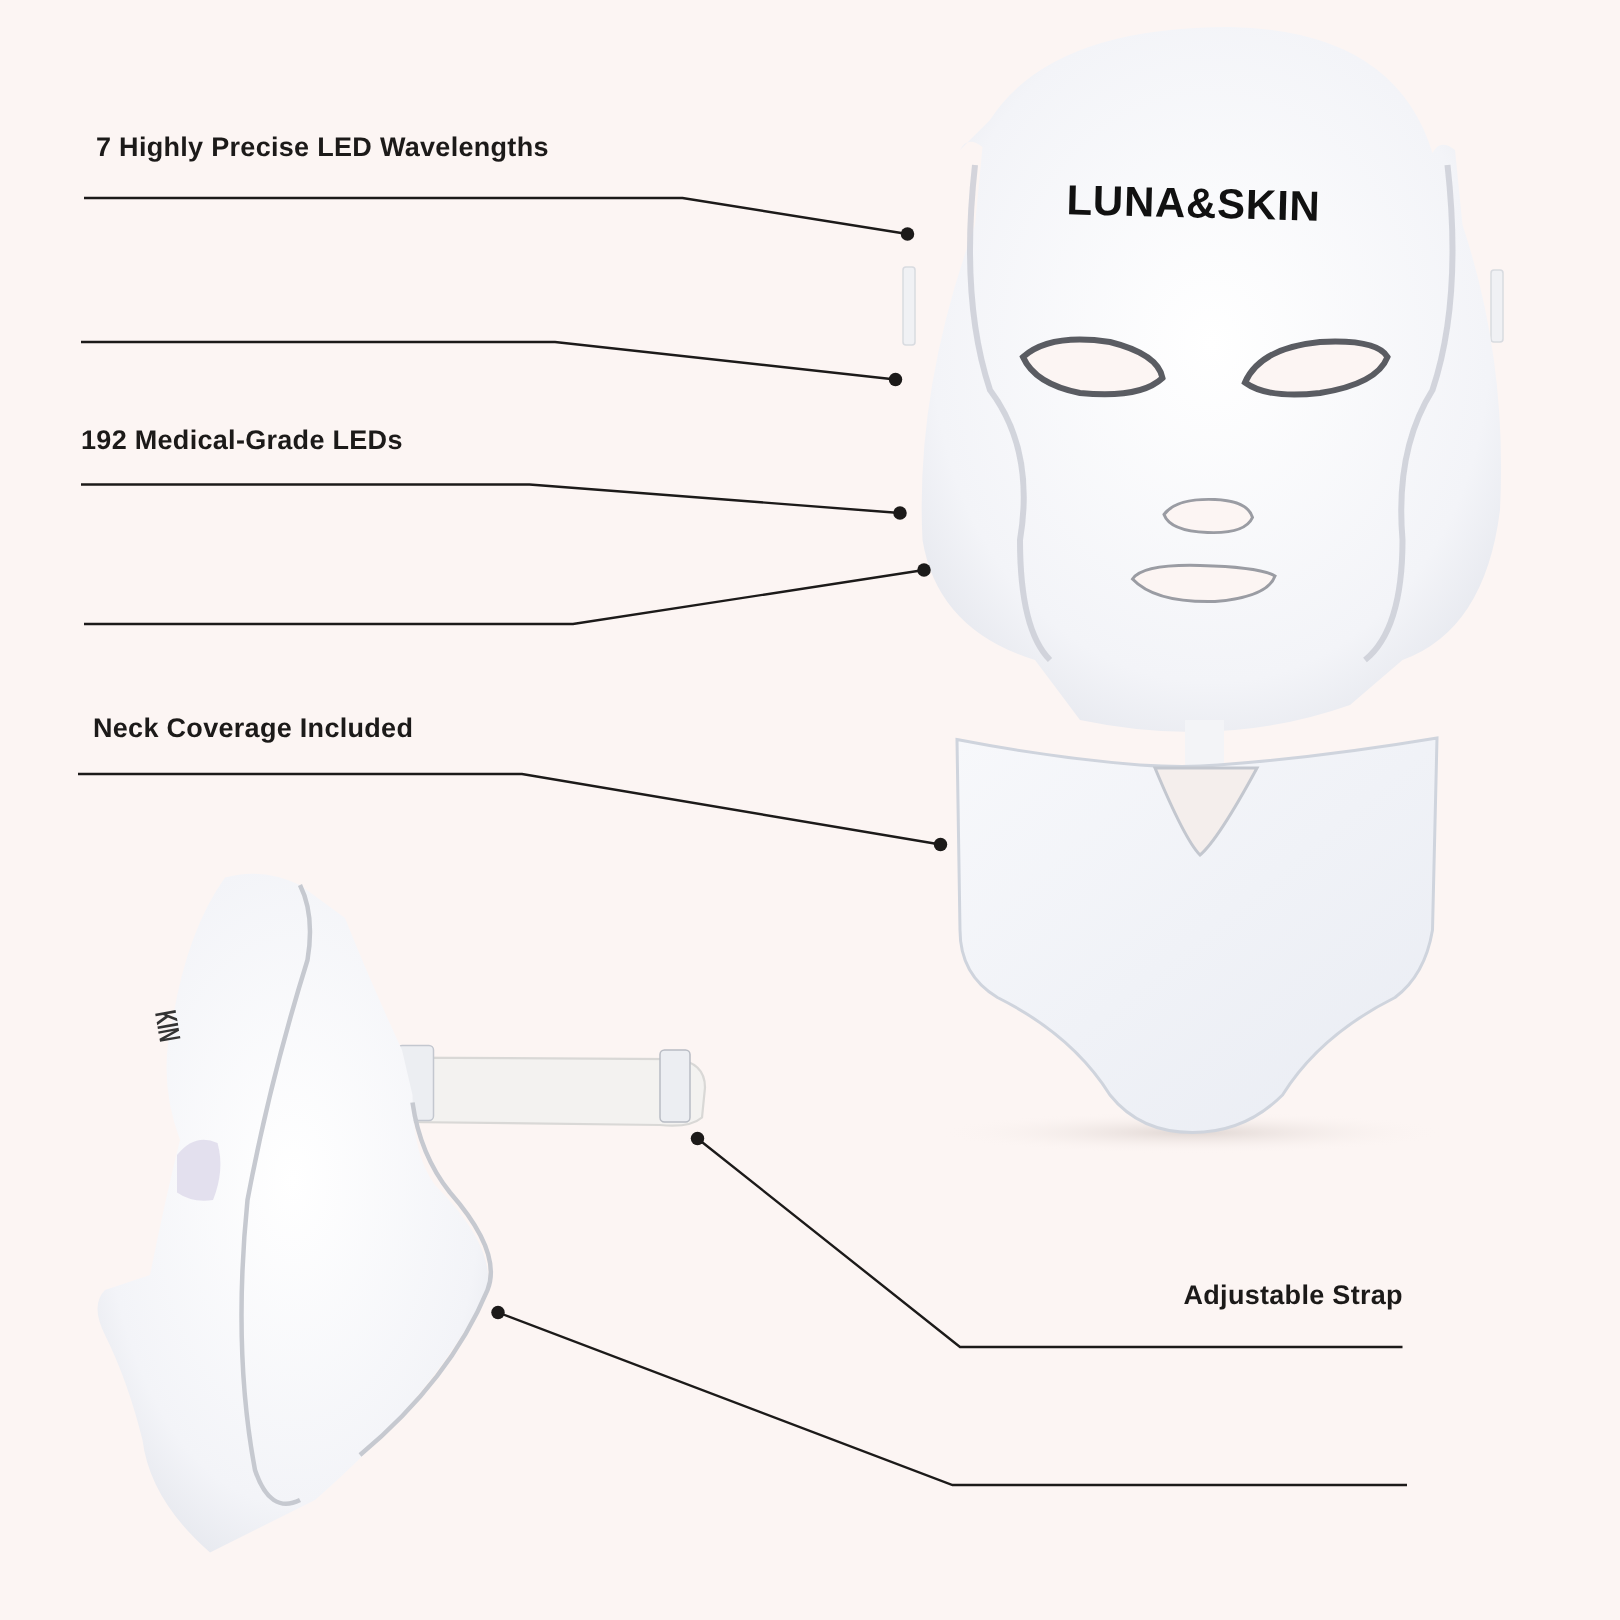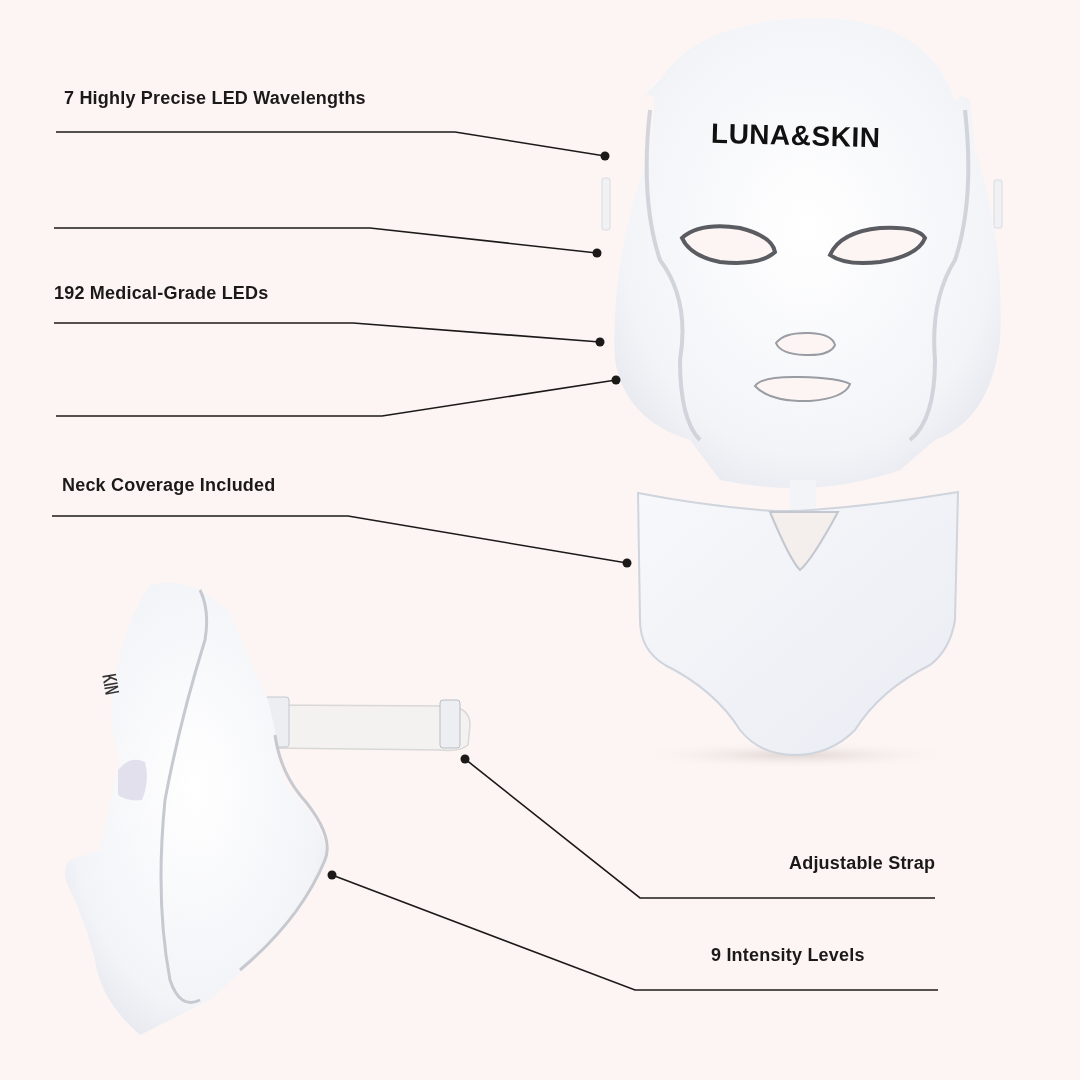--- a/index.html
+++ b/index.html
@@ -121,14 +121,13 @@
   </svg>
 
   <div class="brand" style="left:711px; top:120px;">LUNA&amp;SKIN</div>
   <div class="side-brand" style="left:120px; top:672px;">KIN</div>
 
   <div class="label" style="left:64px; top:88px;">7 Highly Precise LED Wavelengths</div>
   <div class="label" style="left:54px; top:283px;">192 Medical-Grade LEDs</div>
   <div class="label" style="left:62px; top:475px;text-align:center;">Neck Coverage Included</div>
 
   <div class="label" style="left:749px; top:853px;margin-left:40px;">Adjustable Strap</div>
-  <div class="label" style="left:711px; top:945px;">9 Intensity Levels</div>
 </div>
 
 </body></html>

